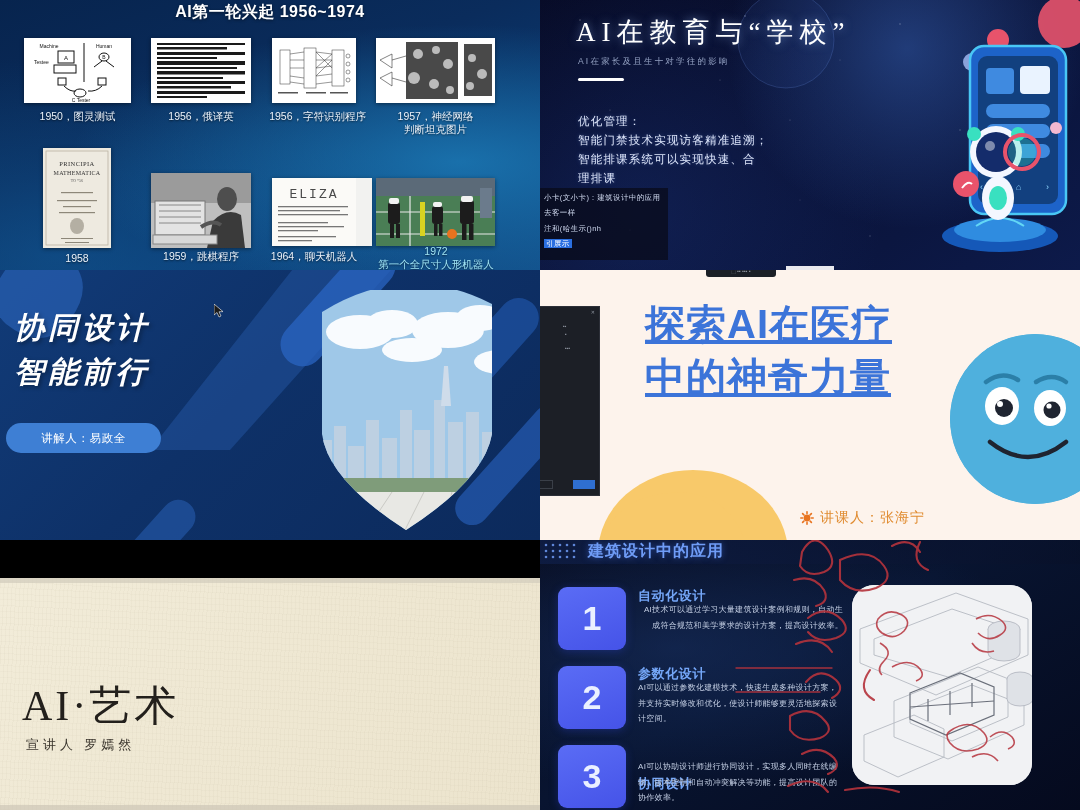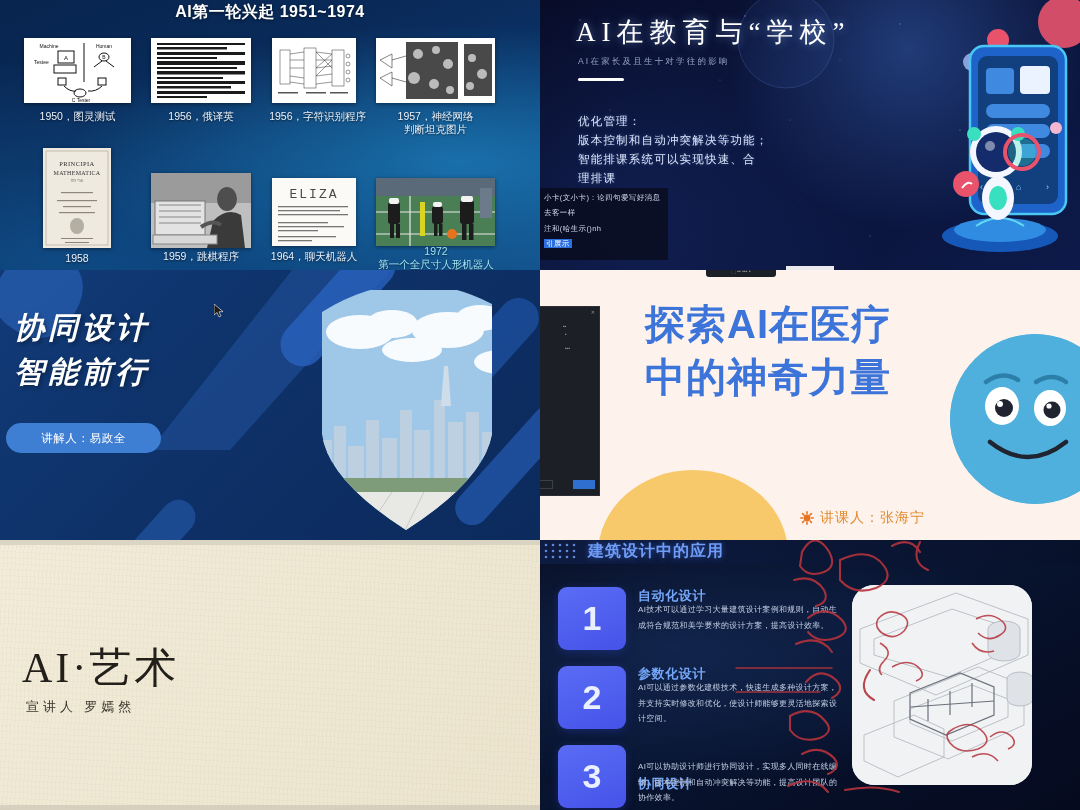--- a/index.html
+++ b/index.html
@@ -97,21 +97,21 @@
     display:flex; align-items:center; justify-content:center;
     letter-spacing:.6px;
   }
   .cursor-arrow { position:absolute; left:214px; top:304px; }
 
   
   .p4 { background:#fdf3ec; }
   .p4-title {
     position:absolute; left:105px; top:28px;
     color:#3c74d9; font-size:40px; font-weight:bold;
-    line-height:1.32; letter-spacing:1px;
+    line-height:1.32; letter-spacing:1px;text-decoration:underline;
   }
   .sun-icon { position:absolute; left:800px; top:520px; }
   .blob-blue {
     position:absolute; right:-40px; top:64px;
     width:170px; height:170px; border-radius:50%; background:#4fb0dd;
   }
   .blob-yellow {
     position:absolute; left:58px; top:200px;
     width:190px; height:140px; border-radius:50% 50% 0 0 / 60% 60% 0 0;
     background:#f8c96a;
@@ -128,20 +128,21 @@
     display:flex; align-items:center; justify-content:center;
     filter:blur(.35px);
   }
 
   
   .p5 {
     background:
       repeating-linear-gradient(93deg, rgba(160,148,120,.055) 0 1px, rgba(0,0,0,0) 1px 4px),
       repeating-linear-gradient(3deg, rgba(150,138,110,.04) 0 1px, rgba(0,0,0,0) 1px 6px),
       linear-gradient(130deg,#f2ecd9 0%,#efe8d3 45%,#ece4cd 100%);
+    margin-top: 38px;
   }
   .p5-title {
     position:absolute; left:22px; top:100px;
     color:#23201c; font-size:42px;
     font-family:"Liberation Serif", serif;
     letter-spacing:3px; font-weight:400;
   }
   .p5-sub {
     position:absolute; left:26px; top:158px;
     color:#3a352d; font-size:13px; letter-spacing:4px;
@@ -190,21 +191,21 @@
     overflow:hidden;
   }
   .red-scribble { position:absolute; inset:0; pointer-events:none; }
 </style>
 </head>
 <body>
 
 <div class="grid">
 
   <div class="panel p1">
-    <div class="p1-title">AI第一轮兴起  1951~1974</div>
+    <div class="p1-title">AI第一轮兴起  1956~1974</div>
 
     <div class="thumb" style="left:24px;top:38px;width:107px;height:65px;">
       <svg width="107" height="65" viewBox="0 0 107 65">
         <rect width="107" height="65" fill="#fff"></rect>
         <text x="25" y="10" font-size="5" fill="#111" text-anchor="middle" font-family="Liberation Sans">Machine</text>
         <text x="80" y="10" font-size="5" fill="#111" text-anchor="middle" font-family="Liberation Sans">Human</text>
         <text x="10" y="26" font-size="5" fill="#111" font-family="Liberation Sans">Testee</text>
         <rect x="34" y="13" width="16" height="12" fill="none" stroke="#111"></rect>
         <text x="42" y="22" font-size="6" fill="#111" text-anchor="middle" font-family="Liberation Sans">A</text>
         <ellipse cx="80" cy="19" rx="5" ry="4" fill="none" stroke="#111"></ellipse>
@@ -325,21 +326,21 @@
         <g stroke="#888" fill="none">
             <path d="M8 32 h42 M8 38 h42 M8 44 h42 M8 50 h42"></path>
           </g>
         <ellipse cx="76" cy="26" rx="10" ry="12" fill="#4e4e4e"></ellipse>
         <path d="M62 48 q14 -14 28 -6 l4 33 h-38 Z" fill="#3a3a3a"></path>
         <path d="M50 54 q12 -8 20 -2" stroke="#555" fill="none" stroke-width="4"></path>
         <rect x="2" y="62" width="64" height="9" fill="#d8d8d8" stroke="#888"></rect>
       </svg>
     </div>
 
-    <div class="thumb" style="left:272px;top:178px;width:84px;height:68px;">
+    <div class="thumb" style="left:272px;top:178px;width:100px;height:68px;">
       <svg width="84" height="68" viewBox="0 0 84 68">
         <rect width="84" height="68" fill="#fbfaf7"></rect>
         <text x="42" y="20" font-size="13" fill="#4a4a4a" text-anchor="middle" font-family="Liberation Mono" letter-spacing="2">ELIZA</text>
         <g fill="#777">
             <rect x="6" y="28" width="70" height="1.3"></rect>
             <rect x="6" y="32" width="62" height="1.3"></rect>
             <rect x="6" y="36" width="70" height="1.3"></rect>
         <rect x="6" y="44" width="50" height="1.3"></rect>
             <rect x="6" y="48" width="66" height="1.3"></rect>
             <rect x="6" y="52" width="40" height="1.3"></rect>
@@ -404,21 +405,21 @@
           <circle cx="180" cy="80" r=".6" opacity=".4"></circle>
       </g>
       <circle cx="246" cy="40" r="48" fill="none" stroke="#7fa8ff" stroke-width=".8" opacity=".35"></circle>
       <circle cx="246" cy="40" r="48" fill="#4d7fe8" opacity=".10"></circle>
     </svg>
 
     <div class="p2-title">AI在教育与“学校”</div>
     <div class="p2-sub">AI在家长及且生十对学往的影响</div>
     <div class="p2-rule"></div>
     <div class="p2-body">优化管理：
-版本控制和自动冲突解决等功能；
+智能门禁技术实现访客精准追溯；
 智能排课系统可以实现快速、合
 理排课</div>
 
     <svg class="phone-art" viewBox="0 0 230 270">
       <circle cx="214" cy="22" r="26" fill="#e8536b" opacity=".9"></circle>
       <circle cx="148" cy="40" r="11" fill="#e8536b"></circle>
       <circle cx="122" cy="62" r="9" fill="#9fb6f0" opacity=".85"></circle>
       <rect x="120" y="46" width="96" height="168" rx="14" fill="#1d63c9" stroke="#49c7f5" stroke-width="2.5"></rect>
       <rect x="128" y="56" width="80" height="148" rx="9" fill="#12407f"></rect>
       <rect x="136" y="68" width="28" height="26" rx="4" fill="#3f8ae0"></rect>
@@ -442,21 +443,21 @@
       <circle cx="140" cy="146" r="5" fill="#ffffff" opacity=".45"></circle>
       <circle cx="124" cy="134" r="7" fill="#39e0c0"></circle>
       <circle cx="168" cy="134" r="7" fill="#39e0c0"></circle>
       <circle cx="172" cy="152" r="17" fill="none" stroke="#e8536b" stroke-width="4"></circle>
       <circle cx="172" cy="152" r="14" fill="#39e0c0" opacity=".3"></circle>
       <circle cx="116" cy="184" r="13" fill="#e8536b"></circle>
       <path d="M112 188 q6 -8 10 -4" stroke="#fff" stroke-width="2" fill="none"></path>
     </svg>
 
     <div class="chatbox">
-      <div>小卡(文小卡)：论四句爱写好消息</div>
+      <div>小卡(文小卡)：建筑设计中的应用</div>
       <div>去客一样</div>
       <div>注和(哈生示()nh</div>
       <div><span class="chat-hl">引展示</span></div>
     </div>
 
     <div style="position:absolute;left:246px;bottom:0;width:48px;height:4px;background:#e9e9ee;"></div>
   </div>
 
   <div class="panel p3">
     <svg style="position:absolute;inset:0" viewBox="0 0 540 270">
@@ -589,21 +590,21 @@
           <circle cx="9" cy="14" r="1.3"></circle>
           <circle cx="16" cy="14" r="1.3"></circle>
           <circle cx="23" cy="14" r="1.3"></circle>
           <circle cx="30" cy="14" r="1.3"></circle>
       </g>
     </svg>
     <div class="p6-title">建筑设计中的应用</div>
 
     <div class="num-card" style="top:47px;">1</div>
     <div class="blk-head" style="top:47px;">自动化设计</div>
-    <div class="blk-body" style="top:62px;">AI技术可以通过学习大量建筑设计案例和规则，自动生成符合规范和美学要求的设计方案，提高设计效率。</div>
+    <div class="blk-body" style="top:62px;text-align:right;">AI技术可以通过学习大量建筑设计案例和规则，自动生成符合规范和美学要求的设计方案，提高设计效率。</div>
 
     <div class="num-card" style="top:126px;">2</div>
     <div class="blk-head" style="top:125px;">参数化设计</div>
     <div class="blk-body" style="top:140px;">AI可以通过参数化建模技术，快速生成多种设计方案，并支持实时修改和优化，使设计师能够更灵活地探索设计空间。</div>
 
     <div class="num-card" style="top:205px;">3</div>
     <div class="blk-head" style="top:196px;margin-top:39px;">协同设计</div>
     <div class="blk-body" style="top:219px;">AI可以协助设计师进行协同设计，实现多人同时在线编辑、版本控制和自动冲突解决等功能，提高设计团队的协作效率。</div>
 
     <div class="bp-img">

